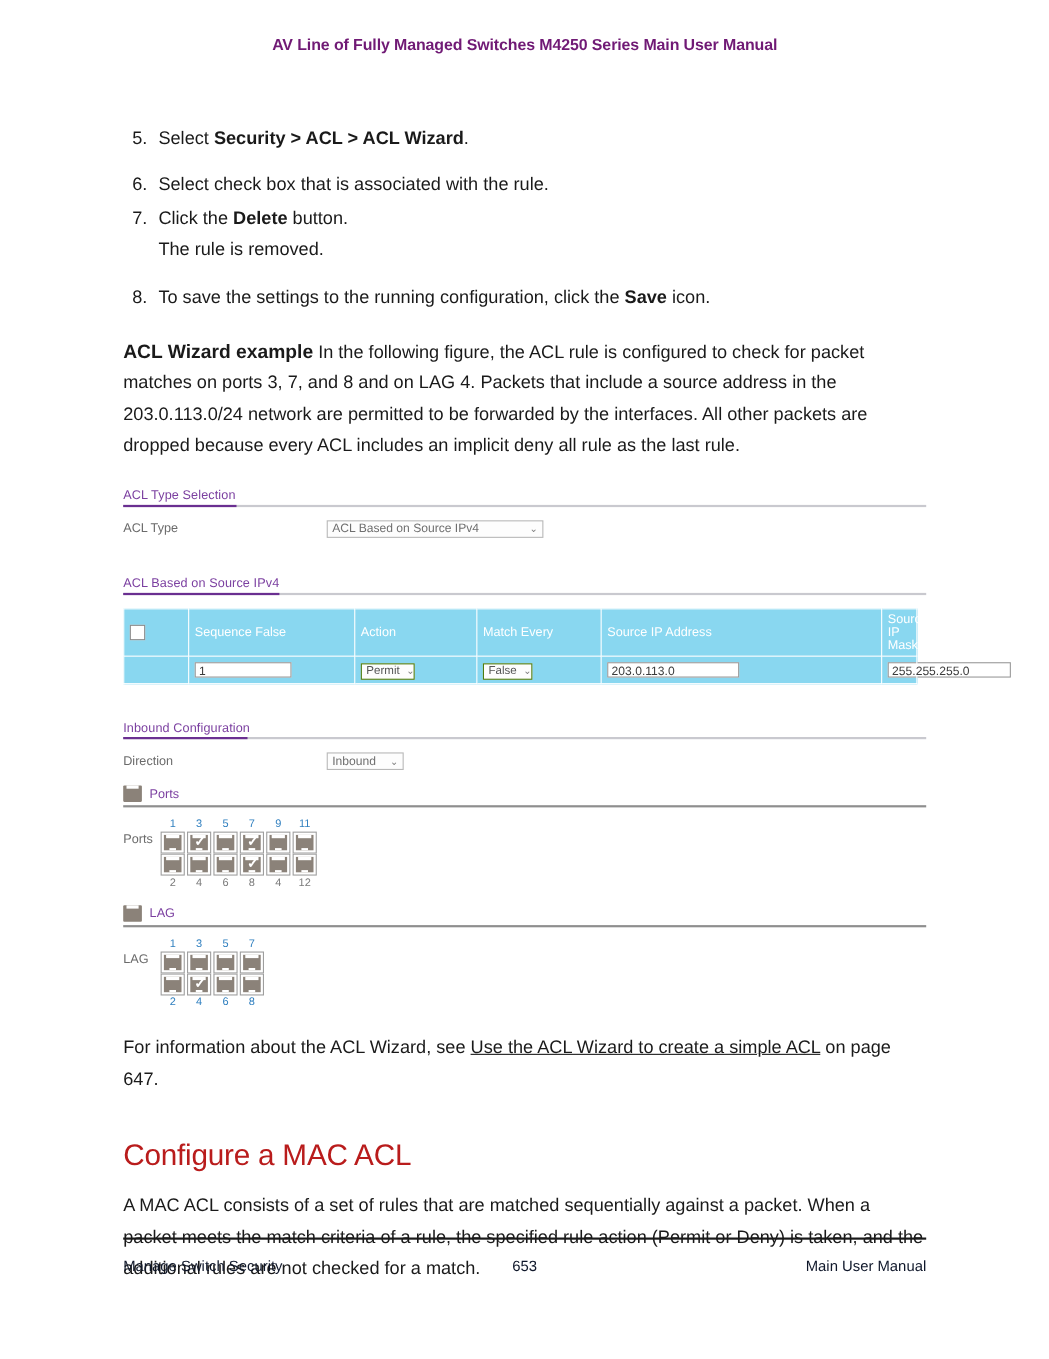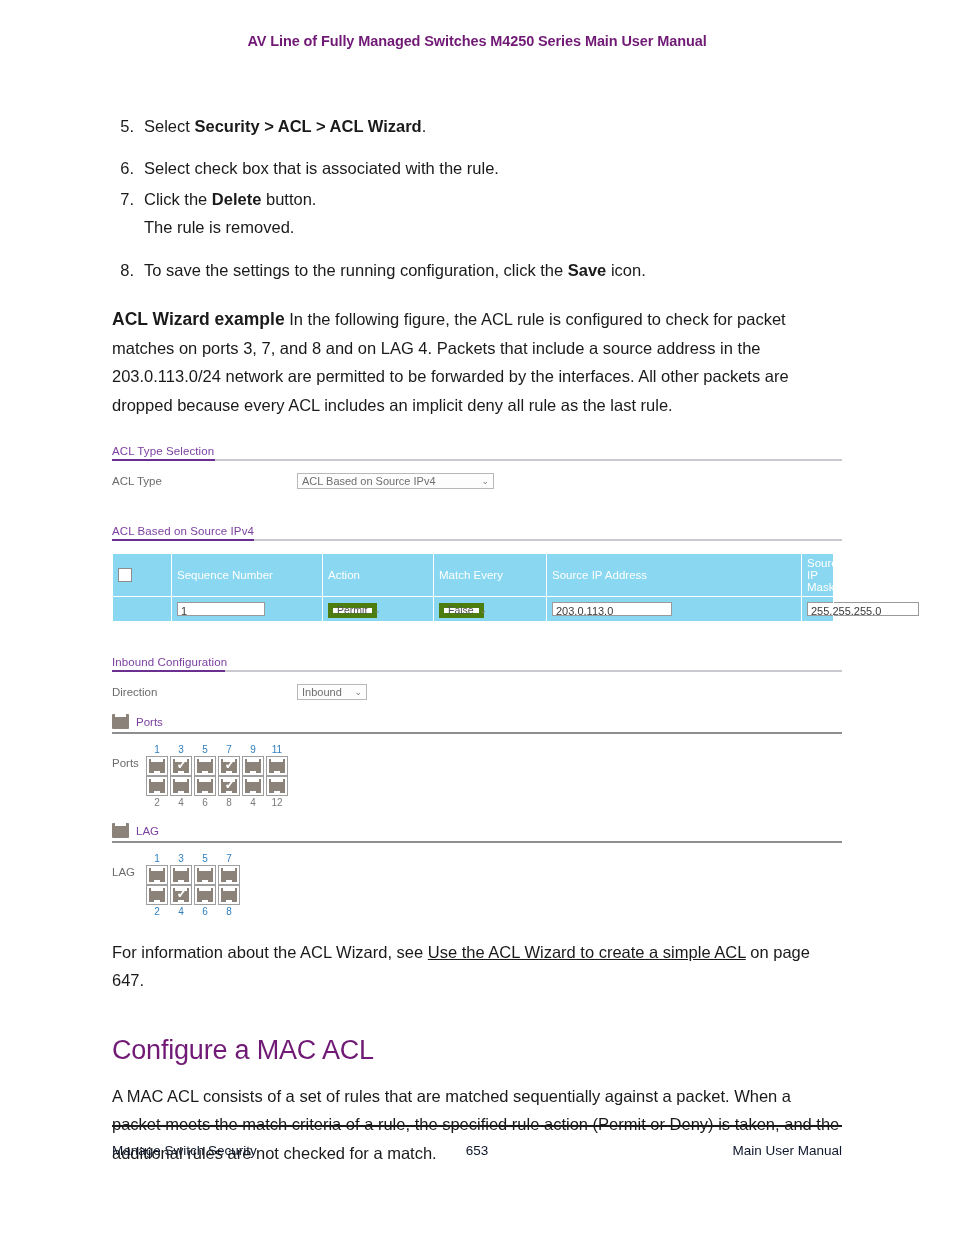--- a/index.html
+++ b/index.html
@@ -177,21 +177,21 @@
     height: 14px;
     line-height: 14px;
     padding: 1px 3px;
     box-sizing: border-box;
     display: block;
   }
   .tb-seq { width: 88px; }
   .tb-ip  { width: 120px; }
   .tb-mask{ width: 112px; }
   .minisel {
-    border: 5px solid #4d7c0f;
+    border: 1px solid #4d7c0f;
     background: #fdfdfd;
     font-size: 10.5px;
     color: #555;
     height: 15px;
     line-height: 15px;
     padding: 0 2px 0 4px;
     box-sizing: border-box;
     display: inline-flex;
     align-items: center;
     justify-content: space-between;
@@ -303,21 +303,21 @@
   .after-fig { margin-top: 20px; }
   .xref {
     text-decoration: underline;
     color: #1a1a1a;
   }
 
   h2.section {
     font-size: 27px;
     font-weight: normal;
     margin: 40px 0 16px 0;
-    color: #701a75;
+    color: #b91c1c;
     letter-spacing: -0.2px;
   }
 
   
   .footer-rule {
     position: absolute;
     left: 112px;
     top: 1125px;
     width: 730px;
     height: 2px;
@@ -390,21 +390,21 @@
     <div style="margin-top:32px;">
       <div class="ui-section-title">ACL Based on Source IPv4</div>
       <div class="ui-rule rule-w2"></div>
 
       <table class="acl-table">
         <tbody>
             <tr>
           <th class="cell-check">
             <span class="chk"></span>
           </th>
-          <th style="width:140px;">Sequence Number</th>
+          <th style="width:140px;">Sequence False</th>
           <th style="width:100px;">Action</th>
           <th style="width:102px;">Match Every</th>
           <th style="width:244px;">Source IP Address</th>
           <th>Source IP Mask</th>
         </tr>
         <tr>
           <td class="cell-check"></td>
           <td>
             <span class="txtbox tb-seq">1</span>
           </td>

